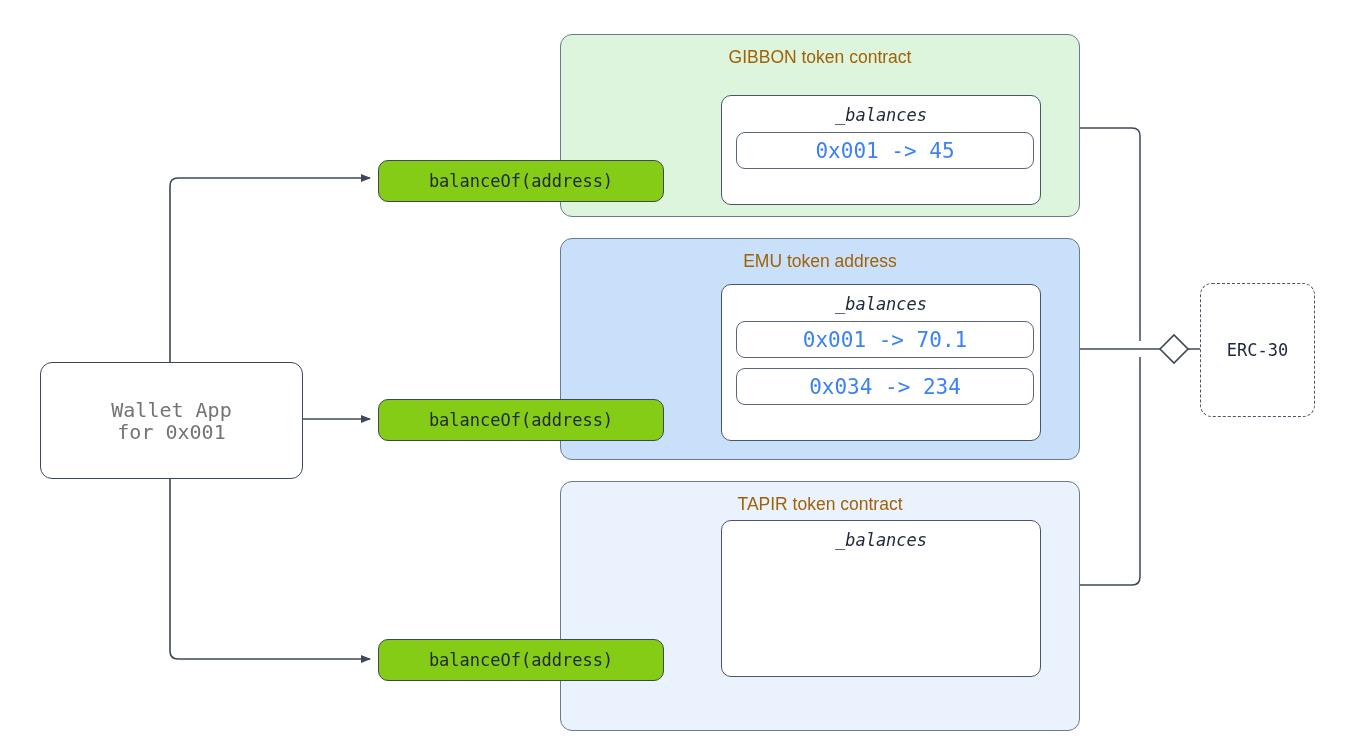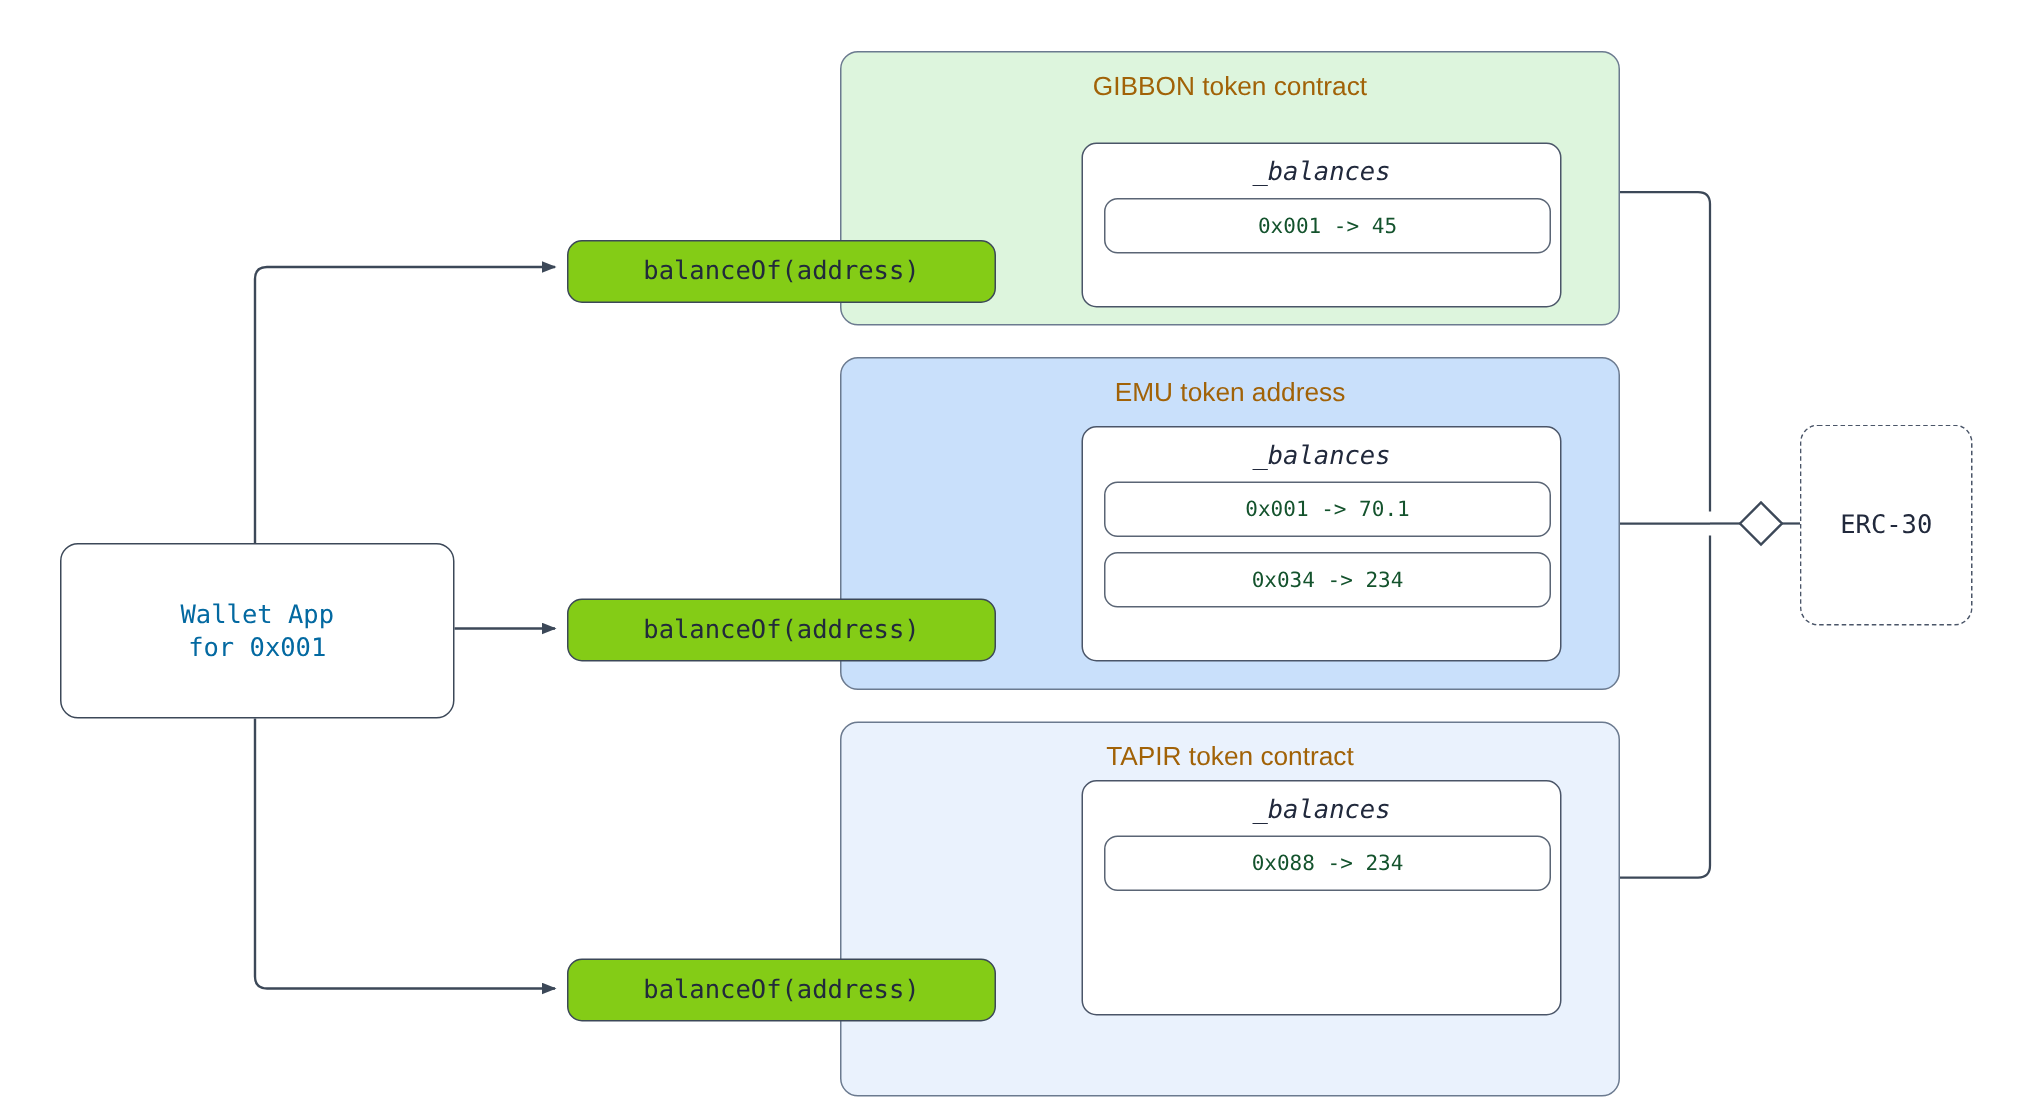--- a/index.html
+++ b/index.html
@@ -40,25 +40,25 @@
     height: 117px;
     border: 1.6px solid #3c4858;
     border-radius: 12px;
     background: #ffffff;
     display: flex;
     align-items: center;
     justify-content: center;
   }
   .wallet .mono-label {
     font-family: "DejaVu Sans Mono", monospace;
-    font-size: 17px;
+    font-size: 20px;
     line-height: 22px;
     text-align: center;
     white-space: pre;
-    color: #0369a1;
+    color: #737373;
   }
   
   .contract {
     border: 1.3px solid #6b7a8f;
     border-radius: 12px;
     left: 560px;
     width: 520px;
   }
   .contract-title {
     position: absolute;
@@ -87,22 +87,22 @@
     margin-bottom: 7px;
     font-style: italic;
   }
   .balance-entry {
     margin: 0 6px 10px 14px;
     height: 35px;
     border: 1.3px solid #5a6575;
     border-radius: 9px;
     background: #ffffff;
     font-family: "DejaVu Sans Mono", monospace;
-    font-size: 14px;
-    color: #14532d;
+    font-size: 21px;
+    color: #3b82f6;
     display: flex;
     align-items: center;
     justify-content: center;
   }
   
   .call-box {
     position: absolute;
     left: 378px;
     width: 284px;
     height: 40px;
@@ -185,20 +185,19 @@
       <div class="balance-entry">0x001 -&gt; 70.1</div>
       <div class="balance-entry">0x034 -&gt; 234</div>
     </div>
   </div>
   <div class="call-box" style="top:399px;">balanceOf(address)</div>
 
   <div class="node contract" style="top:481px; height:250px; background:#eaf2fd;">
     <div class="contract-title">TAPIR token contract</div>
     <div class="balances-box" style="top:38px; height:157px;">
       <div class="balances-title">_balances</div>
-      <div class="balance-entry">0x088 -&gt; 234</div>
     </div>
   </div>
   <div class="call-box" style="top:639px;">balanceOf(address)</div>
 
   <div class="node erc20">ERC-30</div>
 
 </div>
 
 </body></html>

